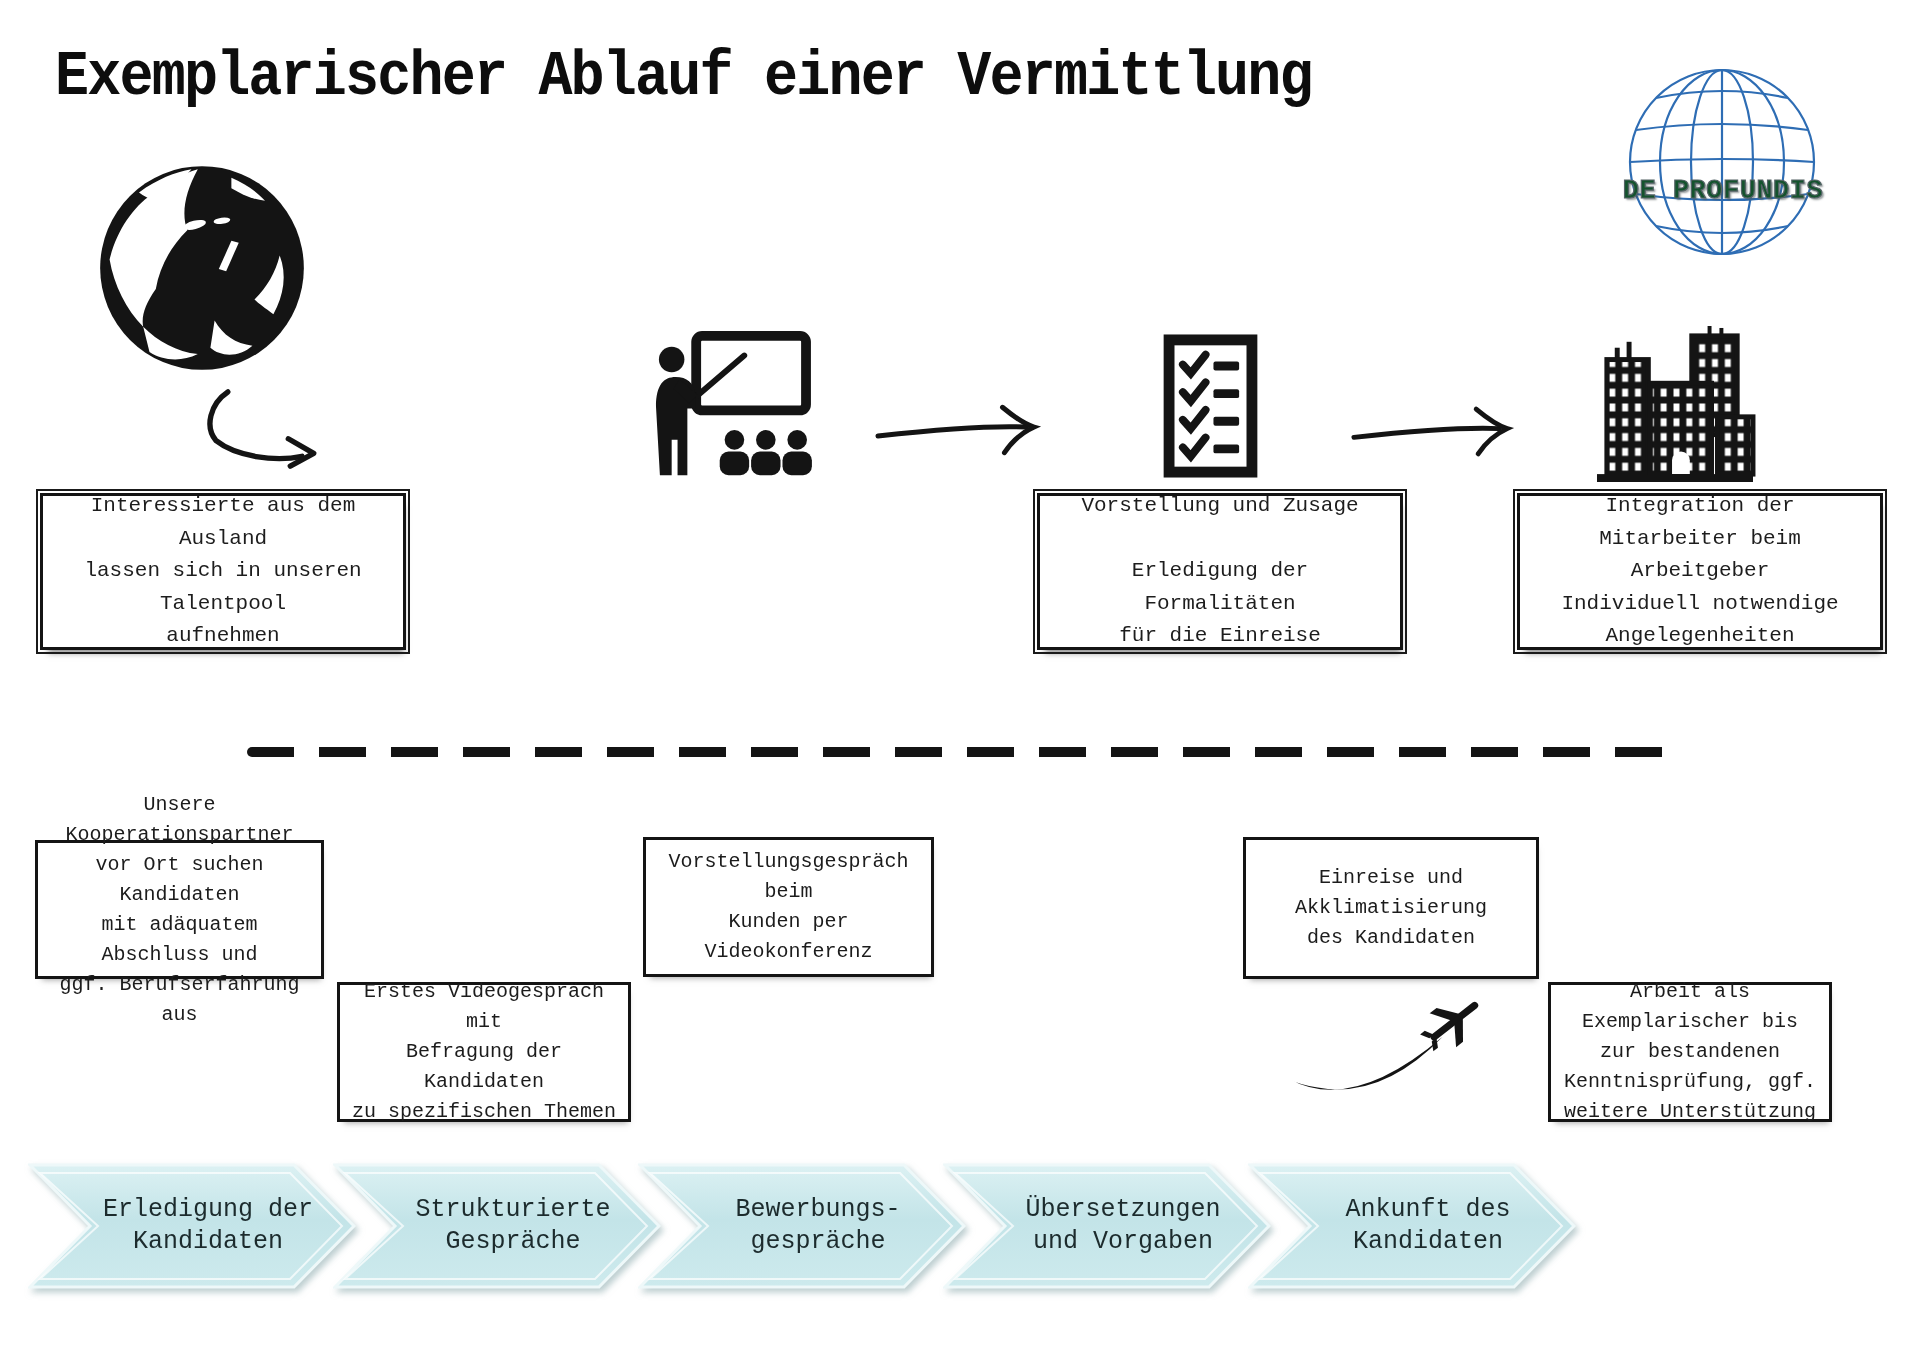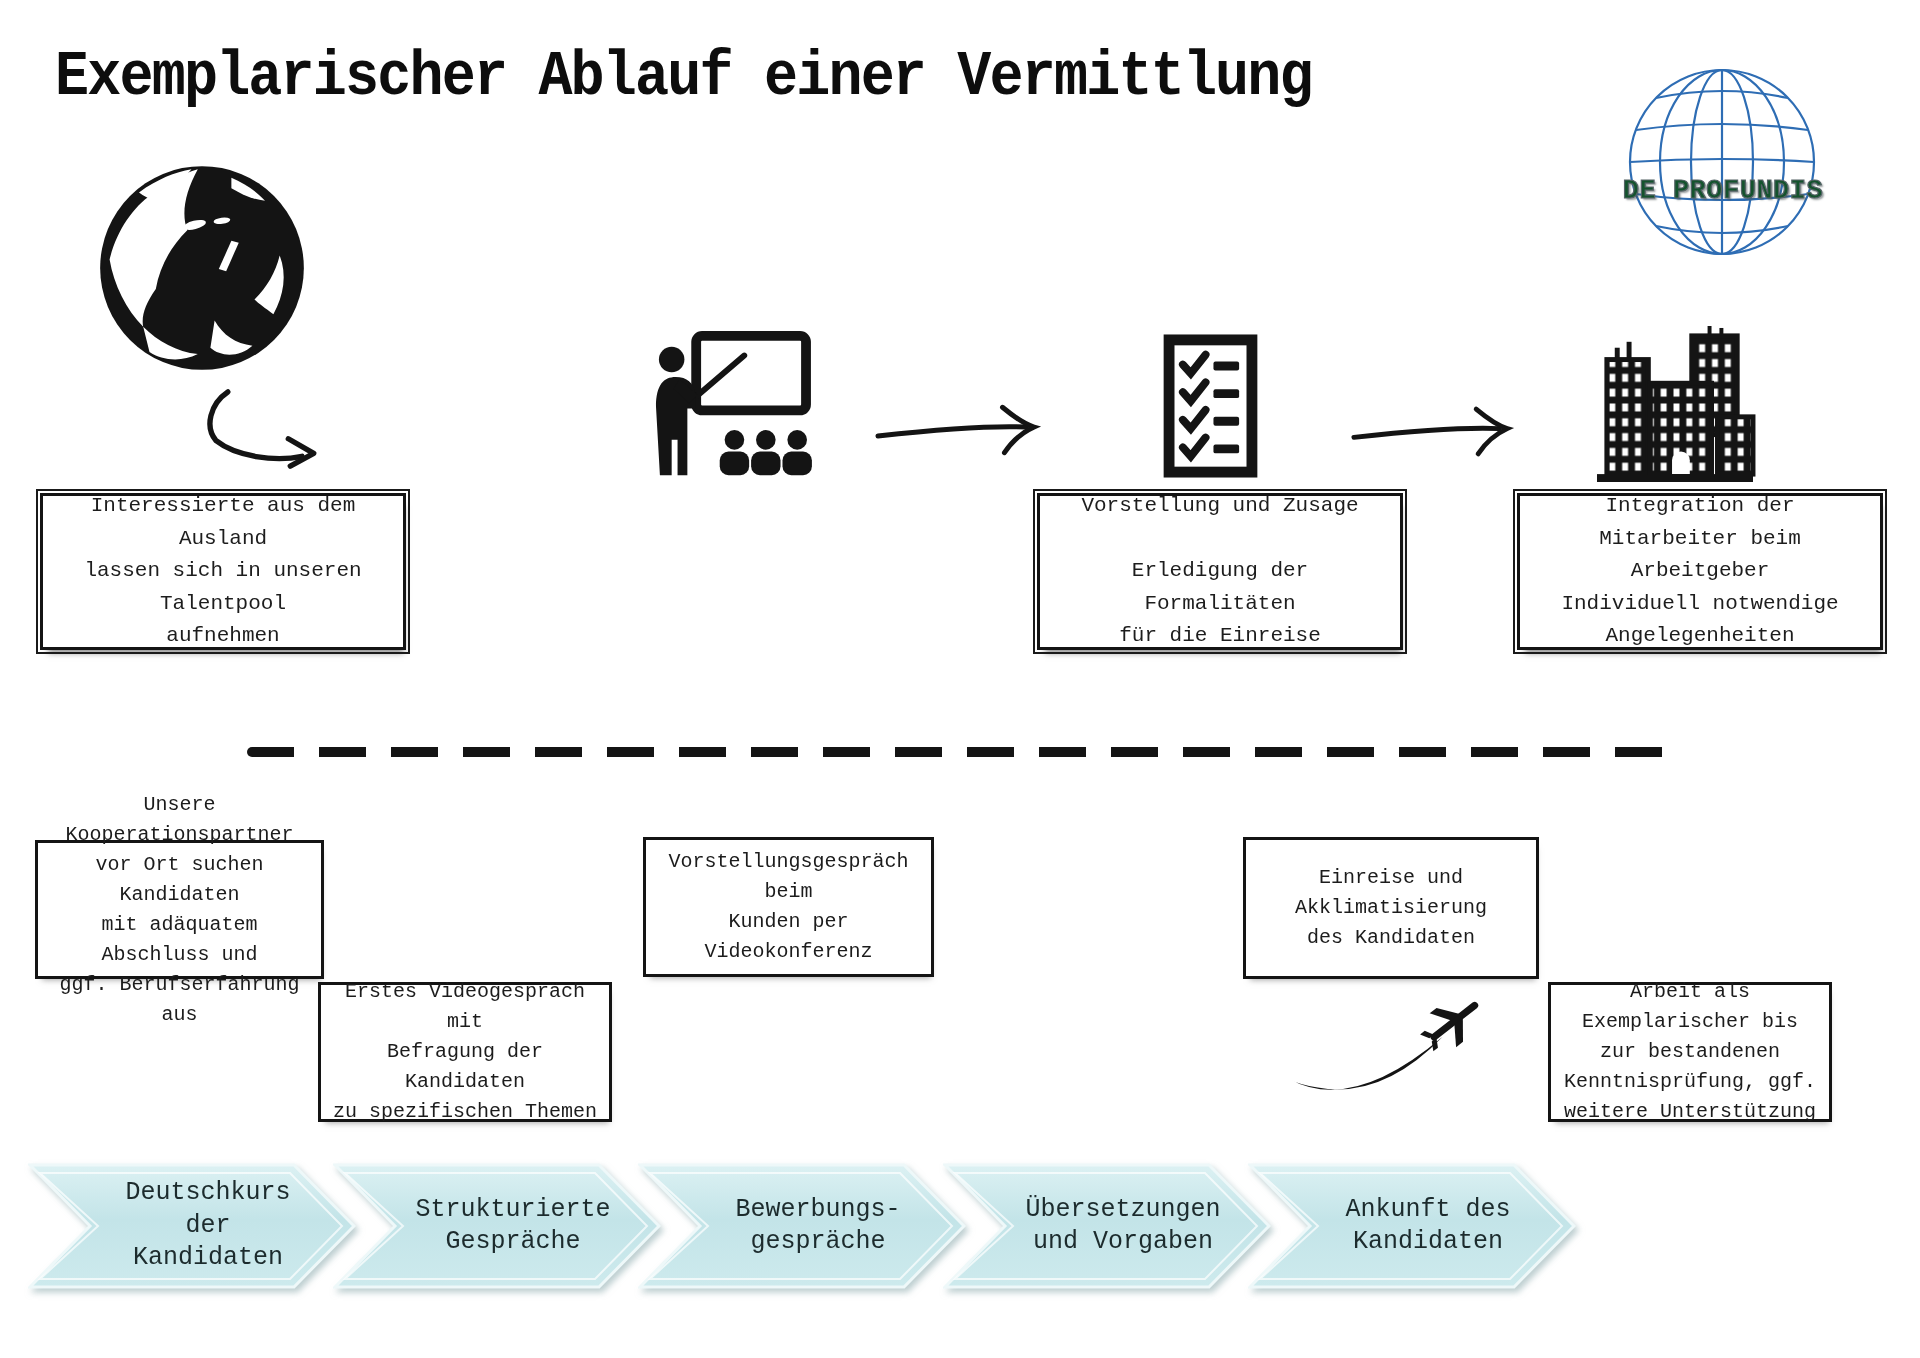--- a/index.html
+++ b/index.html
@@ -194,21 +194,21 @@
   </div>
 
   <div id="divider"></div>
 
   <div class="notebox" style="left:35px;top:840px;width:283px;height:133px">
     <div class="txt">Unsere Kooperationspartner
 vor Ort suchen Kandidaten
 mit adäquatem Abschluss und
 ggf. Berufserfahrung aus</div>
   </div>
-  <div class="notebox" style="left:318px;top:982px;width:288px;height:134px">
+  <div class="notebox" style="left:337px;top:982px;width:288px;height:134px">
     <div class="txt">Erstes Videogespräch mit
 Befragung der Kandidaten
 zu spezifischen Themen</div>
   </div>
   <div class="notebox" style="left:643px;top:837px;width:285px;height:134px">
     <div class="txt">Vorstellungsgespräch beim
 Kunden per Videokonferenz</div>
   </div>
   <div class="notebox" style="left:1243px;top:837px;width:290px;height:136px">
     <div class="txt">Einreise und
@@ -231,21 +231,21 @@
       <polygon points="-25,-2 -31,-2 -36,-11 -30,-11"></polygon>
       <polygon points="-25,2 -31,2 -36,11 -30,11"></polygon>
     </g>
   </svg>
 
   <div class="chev" style="left:28px">
     <svg width="330" height="126" viewBox="0 0 330 126">
       <polygon points="2,2 266,2 326,63 266,124 2,124 62,63" fill="url(#chevGrad)" stroke="#eef8f9" stroke-width="3"></polygon>
       <polygon points="12,10 262,10 314,63 262,116 12,116 70,63" fill="none" stroke="rgba(255,255,255,.7)" stroke-width="2"></polygon>
     </svg>
-    <div class="chev-label">Deutschkurs der
+    <div class="chev-label">Erledigung der
 Kandidaten</div>
   </div>
   <div class="chev" style="left:333px">
     <svg width="330" height="126" viewBox="0 0 330 126">
       <polygon points="2,2 266,2 326,63 266,124 2,124 62,63" fill="url(#chevGrad)" stroke="#eef8f9" stroke-width="3"></polygon>
       <polygon points="12,10 262,10 314,63 262,116 12,116 70,63" fill="none" stroke="rgba(255,255,255,.7)" stroke-width="2"></polygon>
     </svg>
     <div class="chev-label">Strukturierte
 Gespräche</div>
   </div>

